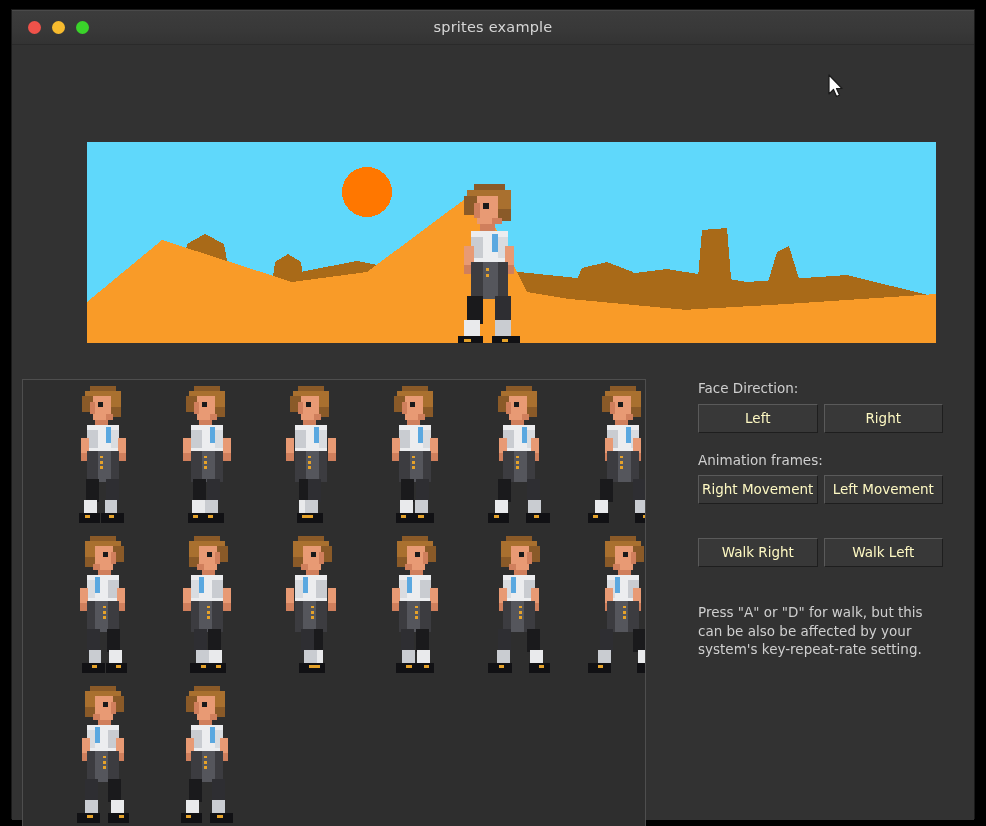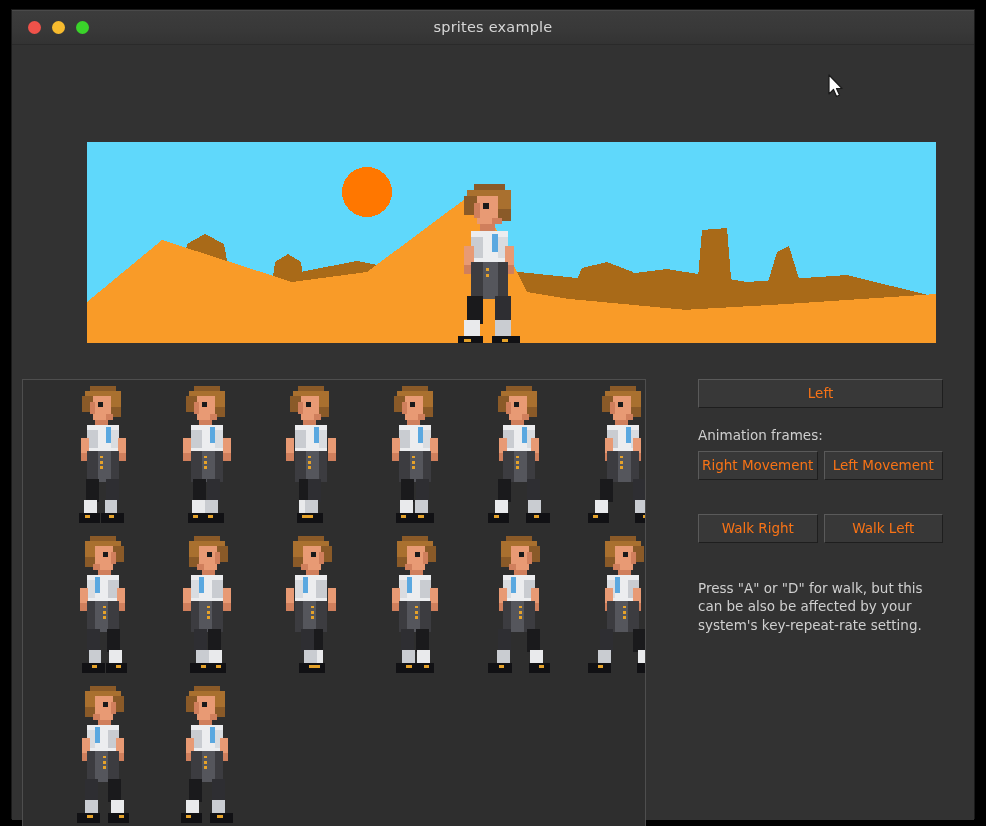--- a/index.html
+++ b/index.html
@@ -104,21 +104,21 @@
   }
   .btn-row {
     display: flex;
     gap: 6px;
     margin-bottom: 18px;
   }
   .btn {
     flex: 1 1 0;
     text-align: center;
     background: #383838;
-    color: #f97316;
+    color: #fef9c3;
     font-size: 13.5px;
     padding: 5px 2px 6px 2px;
     border: 1px solid #5a5a5a;
     border-bottom-color: #1e1e1e;
     border-right-color: #1e1e1e;
     box-sizing: border-box;
     cursor: pointer;
     user-select: none;
     white-space: nowrap;
   }
@@ -737,22 +737,24 @@
         <rect x="3" y="50" width="2" height="1" fill="#e5a22a"></rect>
         <rect x="15" y="50" width="2" height="1" fill="#e5a22a"></rect>
       </g>
     </svg>
             </div>
           </div>
       </div>
 
       <div id="controls">
 
+        <p class="ctl-label">Face Direction:</p>
         <div class="btn-row">
           <div class="btn">Left</div>
+          <div class="btn">Right</div>
         </div>
 
         <p class="ctl-label">Animation frames:</p>
         <div class="btn-row">
           <div class="btn">Right Movement</div>
           <div class="btn">Left Movement</div>
         </div>
 
         <div class="gap-sm"></div>
 

